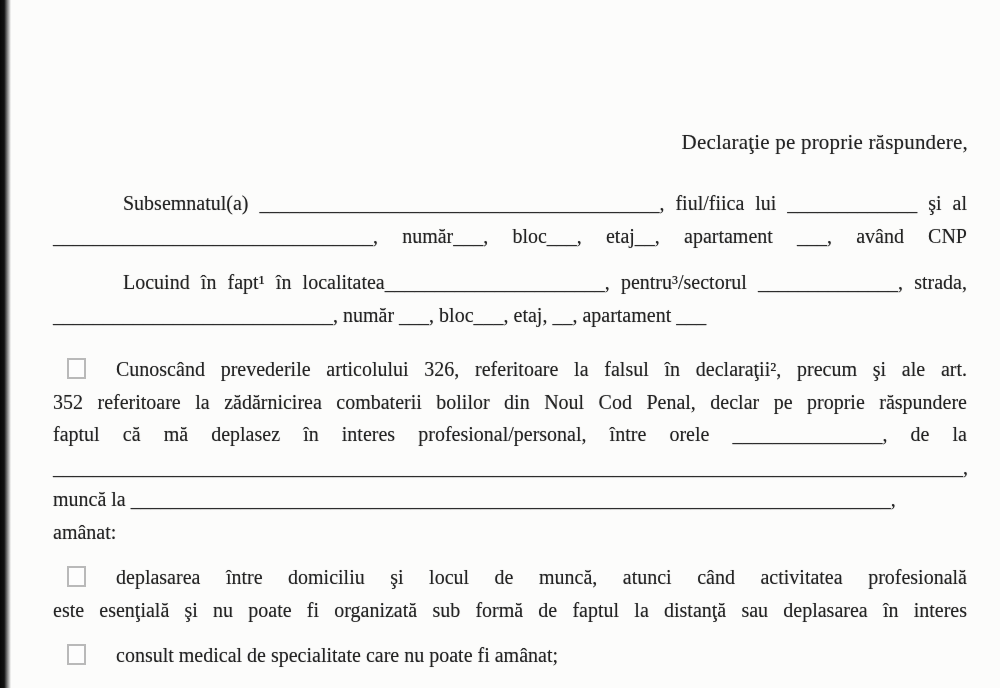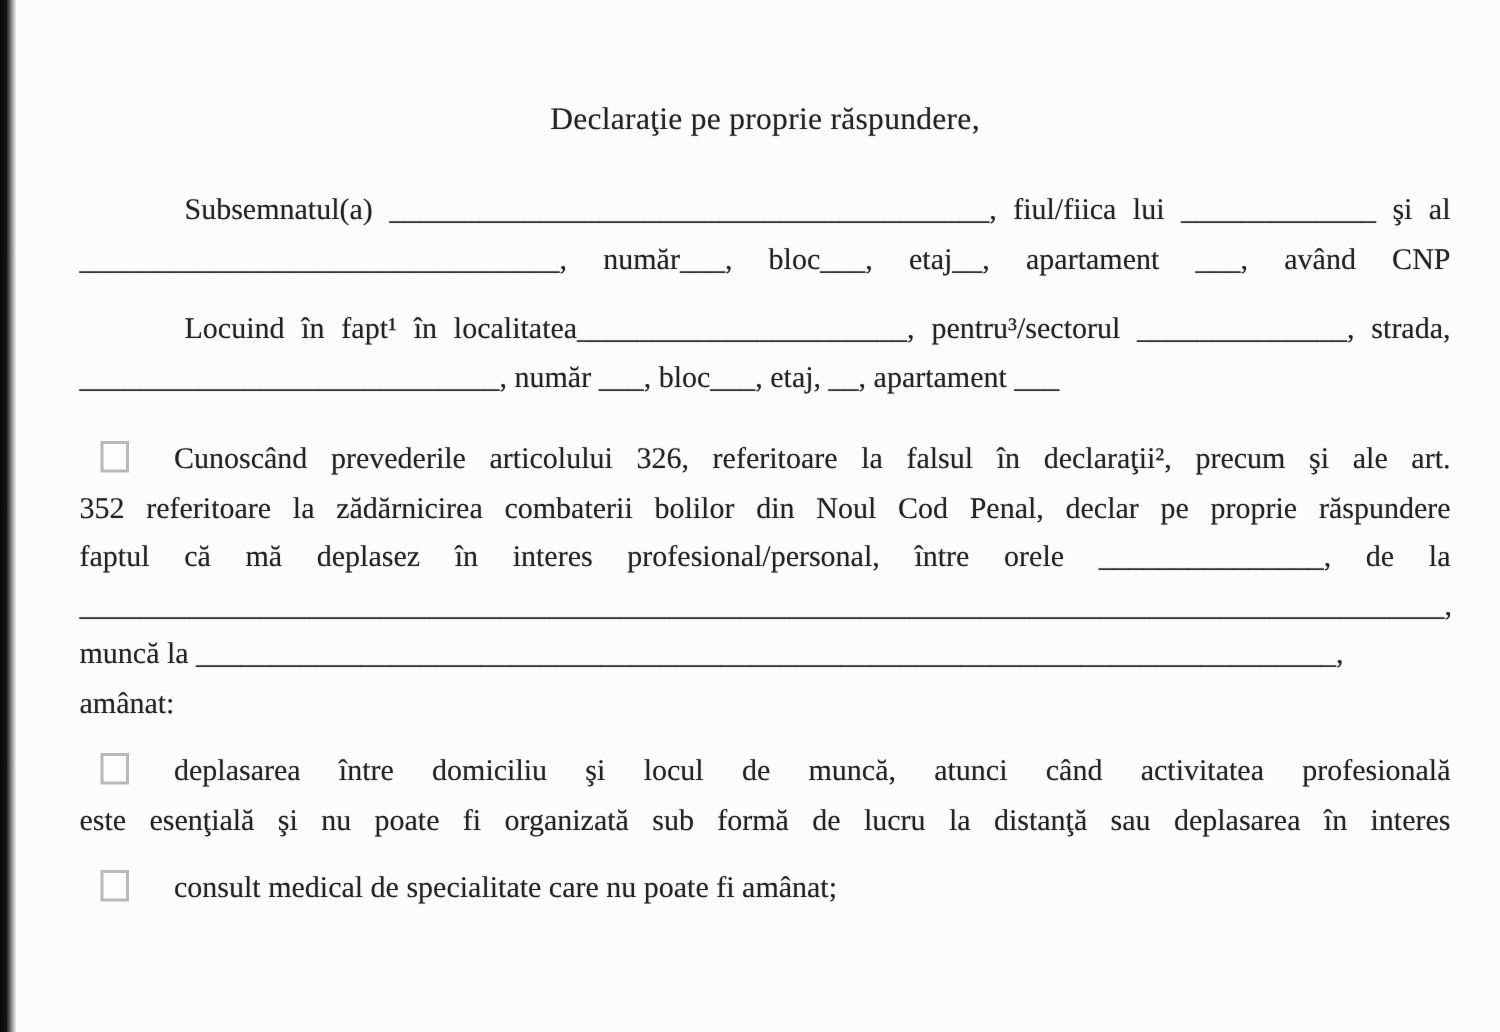--- a/index.html
+++ b/index.html
@@ -21,23 +21,23 @@
     left: 0; top: 0; bottom: 0;
     width: 11px;
     background: linear-gradient(90deg,
       rgba(8,8,8,1) 0%,
       rgba(18,18,18,1) 38%,
       rgba(95,95,95,0.75) 68%,
       rgba(170,170,170,0) 100%);
     pointer-events: none;
   }
   .title {
-    margin: 0;
-    padding-top: 64px;
-    text-align: center;
+    margin: 12px;
+    padding-top: 115px;
+    text-align: right;
     font-size: 21px;
     line-height: 30px;
     font-weight: 400;
     letter-spacing: 0.2px;
   }
   .para { margin: 13px; }
   .p1 { margin-top: 30px; }
   .p2 { margin-top: 14px; }
   .p3 { margin-top: 22px; }
   .p4 { margin-top: 5px; }
@@ -86,19 +86,19 @@
     <div class="line jst"><span class="checkbox"></span><span>Cunoscând prevederile articolului 326, referitoare la falsul în declaraţii², precum şi ale art.</span></div>
     <div class="line jst">352 referitoare la zădărnicirea combaterii bolilor din Noul Cod Penal, declar pe proprie răspundere</div>
     <div class="line jst">faptul că mă deplasez în interes profesional/personal, între orele _______________, de la</div>
     <div class="line">___________________________________________________________________________________________,</div>
     <div class="line">muncă la ____________________________________________________________________________,</div>
     <div class="line">amânat:</div>
   </div>
 
   <div class="para p4">
     <div class="line jst"><span class="checkbox"></span><span>deplasarea între domiciliu şi locul de muncă, atunci când activitatea profesională</span></div>
-    <div class="line jst">este esenţială şi nu poate fi organizată sub formă de lucru la distanţă sau deplasarea în interes</div>
+    <div class="line jst">este esenţială şi nu poate fi organizată sub formă de faptul la distanţă sau deplasarea în interes</div>
   </div>
 
   <div class="para p5">
     <div class="line"><span class="checkbox"></span><span>consult medical de specialitate care nu poate fi amânat;</span></div>
   </div>
 </div>
 
 </body></html>

